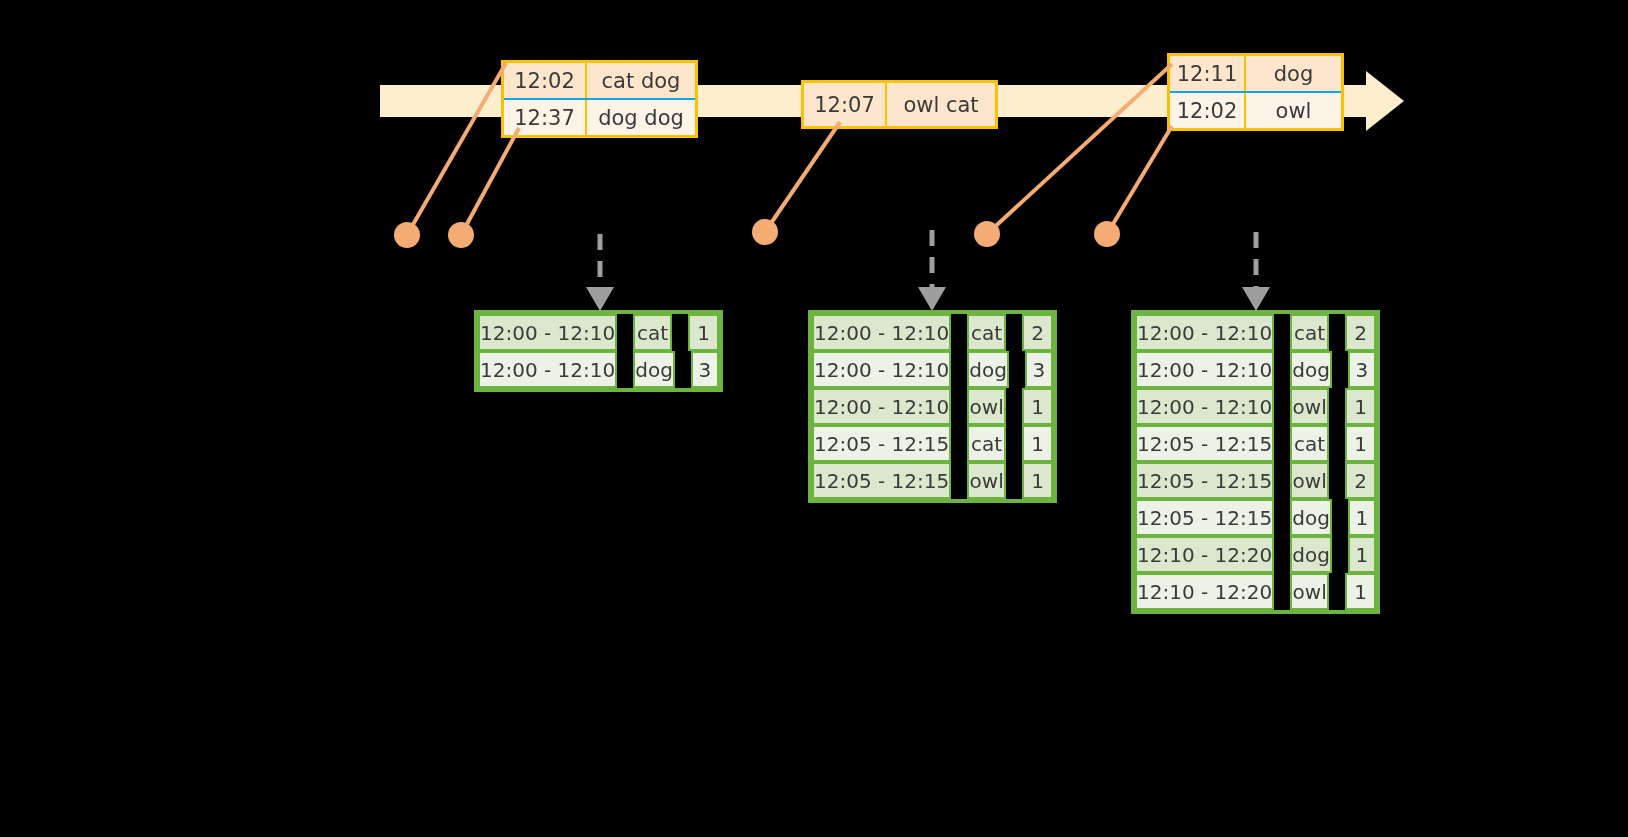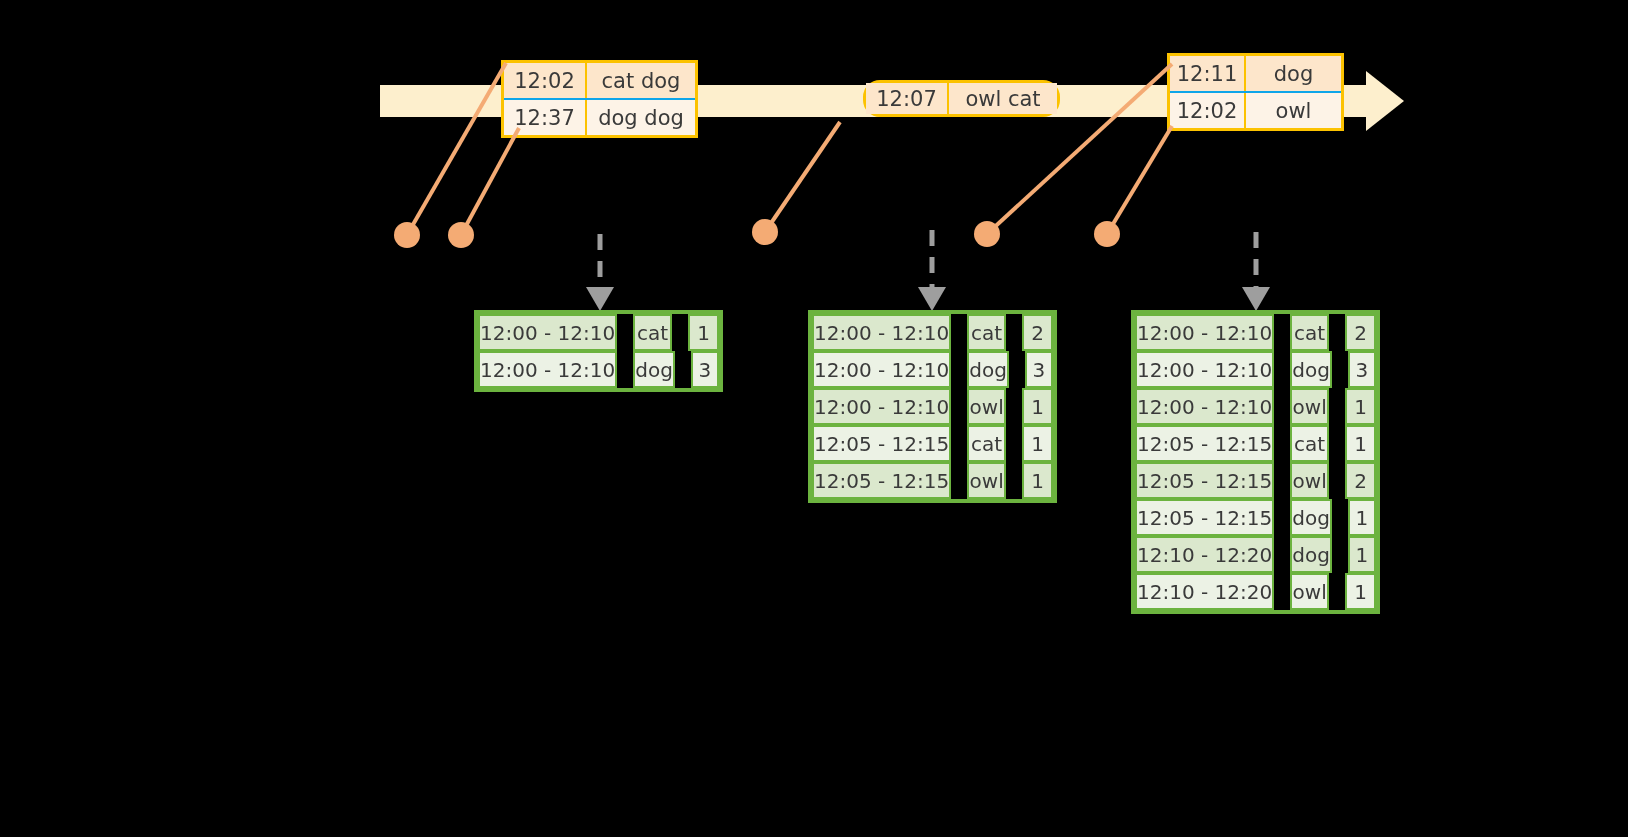--- a/index.html
+++ b/index.html
@@ -90,21 +90,21 @@
     <div class="evt-row shade">
       <div class="cell time" style="width:83px;">12:02</div>
       <div class="cell words" style="flex:1;">cat dog</div>
     </div>
     <div class="evt-row plain">
       <div class="cell time" style="width:83px;">12:37</div>
       <div class="cell words" style="flex:1;">dog dog</div>
     </div>
   </div>
 
-  <div class="evt" style="left:863px;top:80px;width:197px;height:37px;border-radius:17px;">
+  <div class="evt" style="left:801px;top:80px;width:197px;height:49px;">
     <div class="evt-row shade">
       <div class="cell time" style="width:83px;">12:07</div>
       <div class="cell words" style="flex:1;">owl cat</div>
     </div>
   </div>
 
   <div class="evt" style="left:1167px;top:53px;width:177px;height:78px;">
     <div class="evt-row shade">
       <div class="cell time" style="width:76px;">12:11</div>
       <div class="cell words" style="flex:1;">dog</div>

